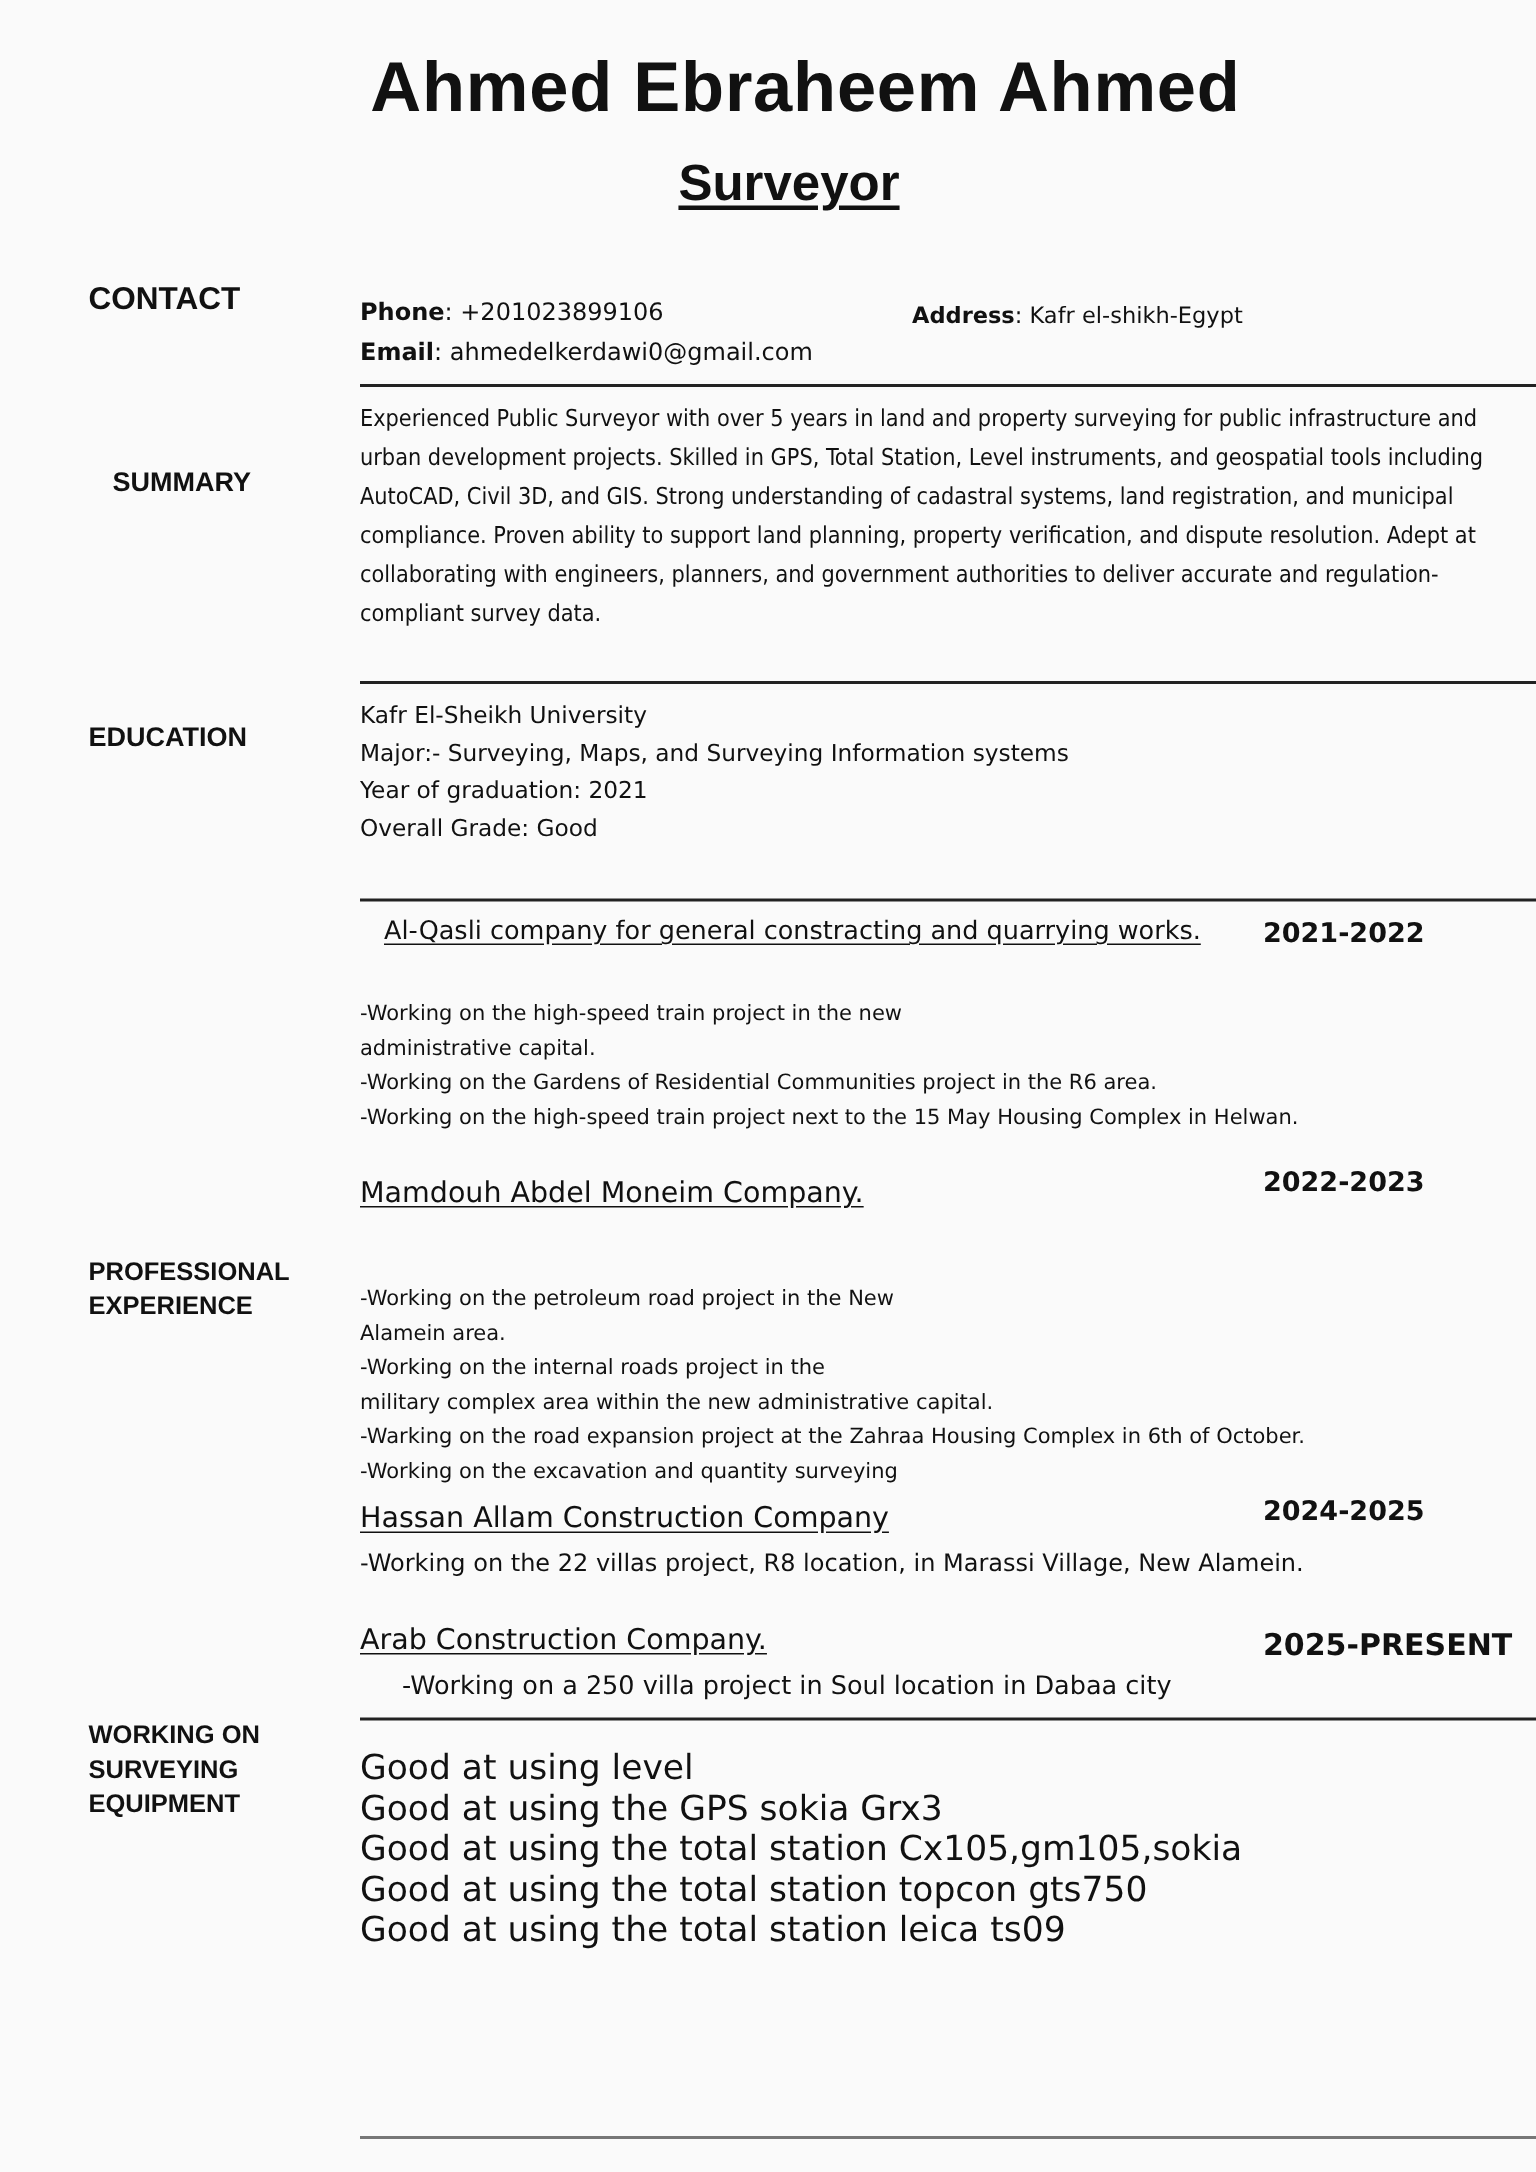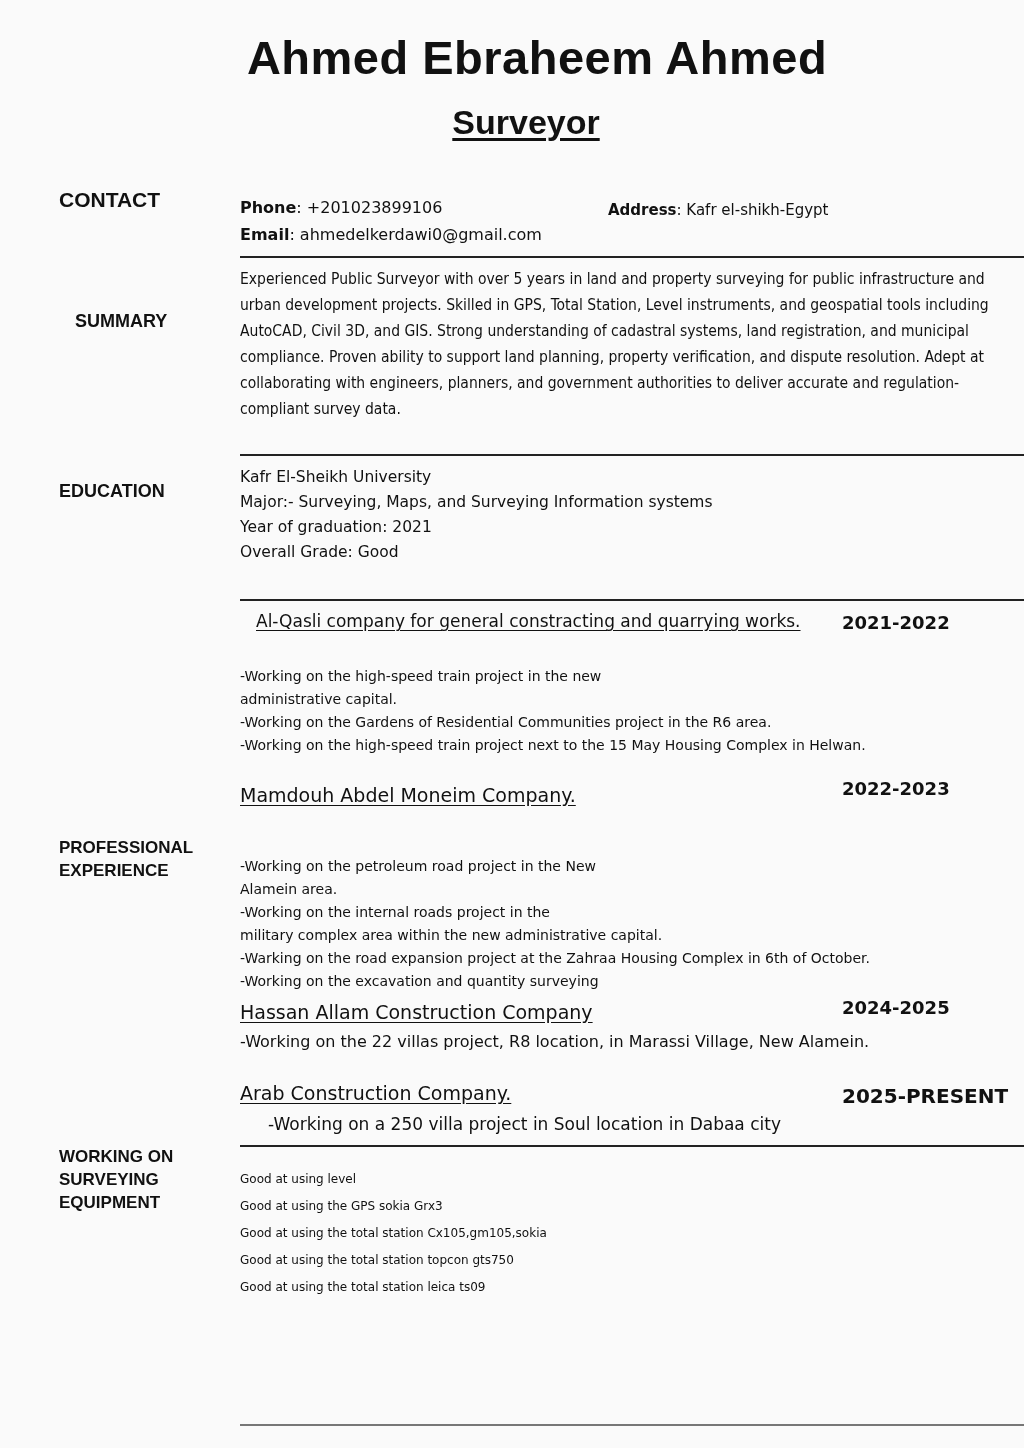--- a/index.html
+++ b/index.html
@@ -29,21 +29,21 @@
     left: 240px; top: 266px; width: 780px; font-size: 15.5px; line-height: 26px; white-space: normal;
     font-family: "DejaVu Sans Condensed", "DejaVu Sans", sans-serif; font-stretch: condensed;
   }
   .edu div { font-size: 15.5px; line-height: 25px; }
   .company { font-size: 19px; text-decoration: underline; text-underline-offset: 3px; }
   .company.small-co { font-size: 17px; }
   .year { font-size: 18px; font-weight: 700; }
   .bul { font-size: 14px; line-height: 23px; }
   .bul div { white-space: nowrap; }
   .bul.big { font-size: 16px; line-height: 26px; }
-  .equip div { font-size: 12px; line-height: 27px; }
+  .equip div { font-size: 23px; line-height: 27px; }
 </style>
 </head>
 <body>
 
 <div class="abs name">Ahmed Ebraheem Ahmed</div>
 <div class="abs role">Surveyor</div>
 
 <div class="abs sec-label big" style="top:188px;">CONTACT</div>
 <div class="abs contact" style="left:240px; top:198px;">
   <b>Phone</b><span>: +201023899106</span>

